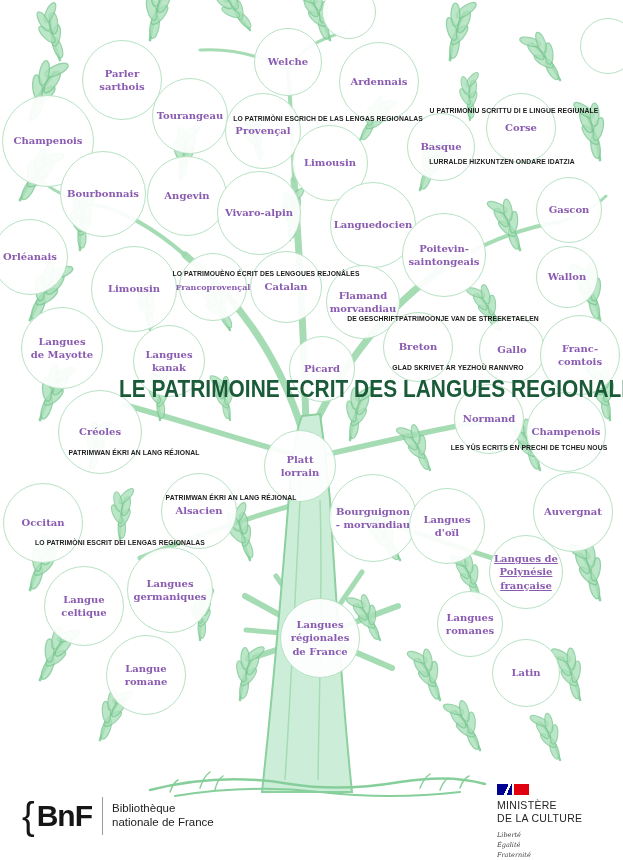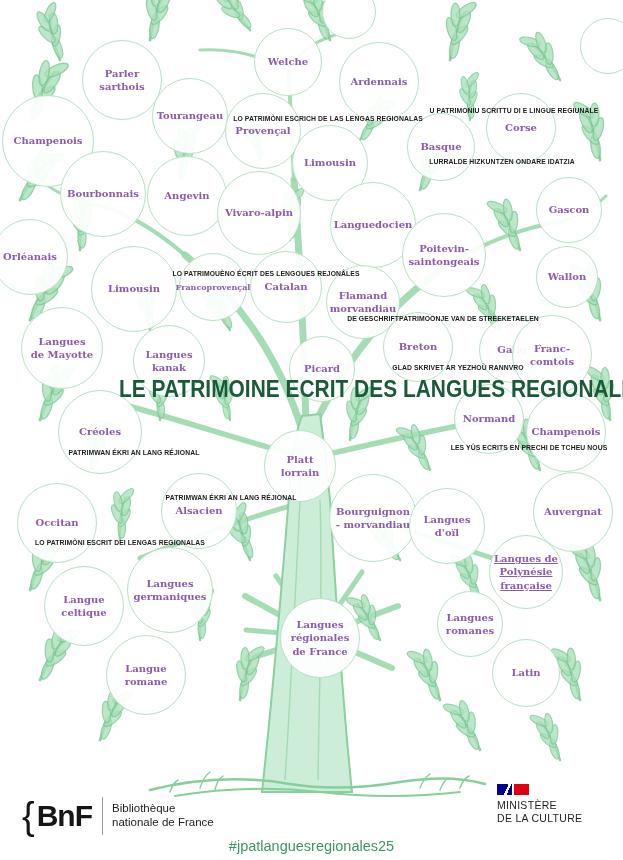--- a/index.html
+++ b/index.html
@@ -187,27 +187,27 @@
       <div class="node" style="left: 250px; top: 251px; height: 72px; width: 72px;">Catalan</div>
       <div class="node" style="left: 21px; top: 307px; height: 82px; width: 82px;">Langues
 de Mayotte</div>
       <div class="node" style="left: 133px; top: 325px; height: 72px; width: 72px;">Langues
 kanak</div>
       <div class="node" style="left: 289px; top: 336px; height: 66px; width: 66px;">Picard</div>
       <div class="node" style="left: 326px; top: 265px; height: 74px; width: 74px;">Flamand
 morvandiau</div>
       <div class="node" style="left: 383px; top: 312px; height: 70px; width: 70px;">Breton</div>
       <div class="node" style="left: 479px; top: 317px; height: 66px; width: 66px;">Gallo</div>
-      <div class="node" style="left: 512px; top: 315px; height: 80px; width: 80px;">Franc-comtois</div>
+      <div class="node" style="left: 540px; top: 315px; height: 80px; width: 80px;">Franc-comtois</div>
       <div class="node" style="left: 58px; top: 390px; height: 84px; width: 84px;">Créoles</div>
       <div class="node" style="left: 454px; top: 384px; height: 70px; width: 70px;">Normand</div>
       <div class="node" style="left: 526px; top: 392px; height: 80px; width: 80px;">Champenois</div>
       <div class="node" style="left: 264px; top: 430px; height: 72px; width: 72px;">Platt
 lorrain</div>
-      <div class="node" style="left: 17px; top: 483px; height: 80px; width: 80px;">Occitan</div>
+      <div class="node" style="left: 3px; top: 483px; height: 80px; width: 80px;">Occitan</div>
       <div class="node" style="left: 161px; top: 473px; height: 76px; width: 76px;">Alsacien</div>
       <div class="node" style="left: 329px; top: 474px; height: 88px; width: 88px;">Bourguignon
 - morvandiau</div>
       <div class="node" style="left: 409px; top: 488px; height: 76px; width: 76px;">Langues
 d'oïl</div>
       <div class="node" style="left: 533px; top: 472px; height: 80px; width: 80px;">Auvergnat</div>
       <div class="node" style="left: 489px; top: 535px; height: 74px; width: 74px; text-decoration: underline;">Langues de
 Polynésie
 française</div>
       <div class="node" style="left: 44px; top: 566px; height: 80px; width: 80px;">Langue
@@ -245,24 +245,28 @@
   <div class="bnf">
     <span class="bnf-brace">{</span>
     <span class="bnf-mark">BnF</span>
     <span class="bnf-vr"></span>
     <span class="bnf-name">
       <span>Bibliothèque</span><br>
       <span>nationale de France</span>
     </span>
   </div>
 
-  <div class="hashtag">#jpatlanguesregionales25</div>
 
   <div class="ministere">
     <div class="flag">
       <span class="fb"></span>
       <span class="fr"></span>
     </div>
     <div class="min-line">MINISTÈRE</div>
     <div class="min-line">DE LA CULTURE</div>
+    <div class="motto">
+      <div>Liberté</div>
+      <div>Égalité</div>
+      <div>Fraternité</div>
+    </div>
   </div>
 
 </div>
 
 </body></html>

